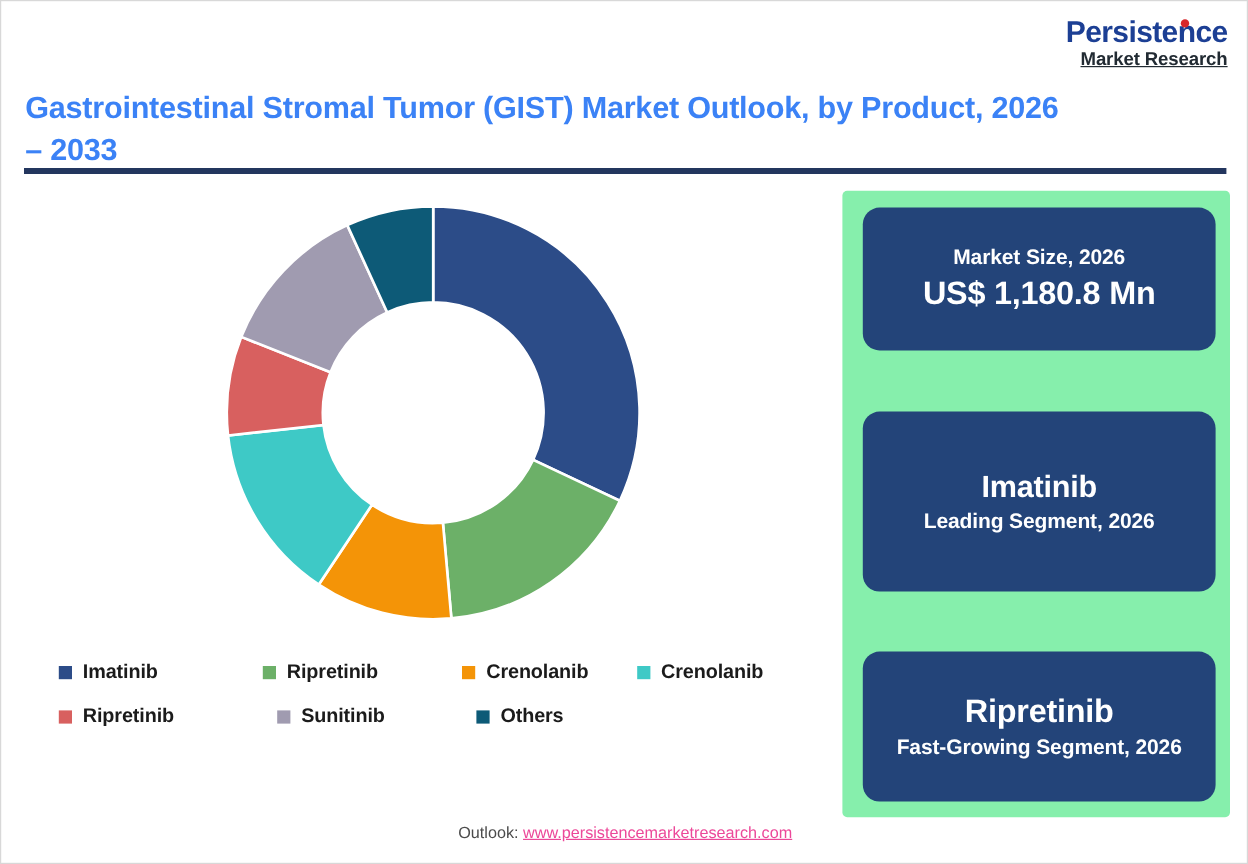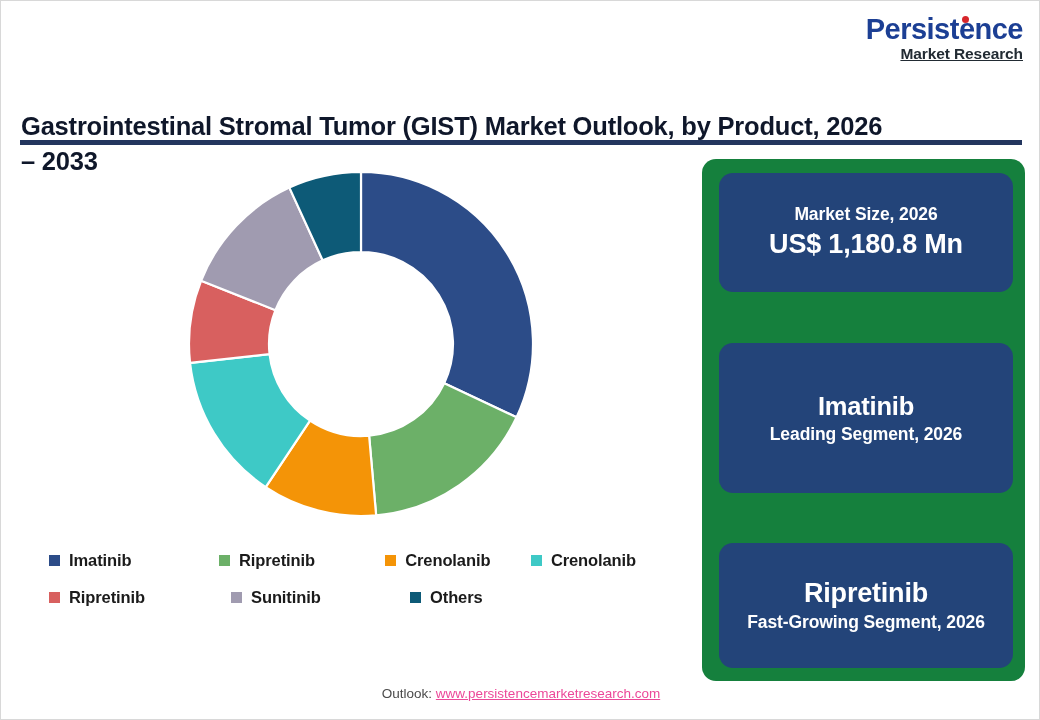--- a/index.html
+++ b/index.html
@@ -11,38 +11,37 @@
     position:relative; width:1040px; height:720px; background:#ffffff;
     border:1px solid #d8d8d8; overflow:hidden;
   }
 
   
   #logo{
     position:absolute; right:16px; top:14px; width:226px; text-align:right;
     line-height:1;
   }
   #logo-word{
-    font-size:29px; font-weight:bold; color:#1c3f94; letter-spacing:-0.5px;
+    font-size:25px; font-weight:bold; color:#1c3f94; letter-spacing:-0.5px;
     font-family:"Liberation Sans", sans-serif; position:relative; display:inline-block;
   }
   #logo-dot{
     position:absolute; width:7px; height:7px; border-radius:50%;
     background:#d7262b; top:1px; left:96px;
   }
   #logo-sub{
     font-size:15.5px; font-weight:bold; color:#222b33; margin-top:2px;
     letter-spacing:-0.1px;
     text-decoration:underline;
   }
 
   #title{
     position:absolute; left:20px; top:72px; width:880px;
-    font-size:25.5px; font-weight:bold; color:#0f172a; line-height:1.38;
+    font-size:25.5px; font-weight:bold; color:#3b82f6; line-height:1.38;
     letter-spacing:-0.2px;
-    margin-top:36px;
   }
   #title-rule{
     position:absolute; left:19px; top:139px; width:1002px; height:5px;
     background:#23365e;
   }
 
   
   #chart-area{ position:absolute; left:20px; top:155px; width:660px; height:400px; }
   #donut-wrap{ position:absolute; left:160px; top:8px; width:360px; height:360px; }
   #donut{ display:block; }
@@ -53,21 +52,21 @@
   .legend-item{ display:flex; align-items:center; }
   .legend-swatch{ width:11px; height:11px; margin-right:9px; flex:0 0 auto; }
   .legend-label{
     font-size:16.5px; font-weight:bold; color:#1b1b1b; white-space:nowrap;
     letter-spacing:-0.1px;
   }
 
   
   #panel{
     position:absolute; left:701px; top:158px; width:323px; height:522px;
-    background:#15803d; border-radius:14px;
+    background:#86efac; border-radius:4px;
   }
   .card{
     position:absolute; left:17px; width:294px; background:#234479;
     border-radius:14px; color:#ffffff; text-align:center;
     display:flex; flex-direction:column; align-items:center; justify-content:center;
   }
   #card-1{ top:14px; height:119px; }
   #card-2{ top:184px; height:150px; }
   #card-3{ top:384px; height:125px; }
   .card-small{ font-size:17.5px; font-weight:bold; line-height:1.35; letter-spacing:-0.1px; }
@@ -137,21 +136,21 @@
         <div class="legend-item" style="width: 180px;">
           <span class="legend-swatch" style="background: rgb(62, 201, 198);"></span>
           <span class="legend-label">Crenolanib</span>
         </div>
       </div>
       <div class="legend-row">
         <div class="legend-item" style="width: 182px;">
           <span class="legend-swatch" style="background: rgb(216, 96, 95);"></span>
           <span class="legend-label">Ripretinib</span>
         </div>
-        <div class="legend-item" style="width: 179px;">
+        <div class="legend-item" style="width: 166px;">
           <span class="legend-swatch" style="background: rgb(160, 155, 176);"></span>
           <span class="legend-label">Sunitinib</span>
         </div>
         <div class="legend-item" style="width: 156px;">
           <span class="legend-swatch" style="background: rgb(13, 90, 119);"></span>
           <span class="legend-label">Others</span>
         </div>
       </div>
     </div>
 

